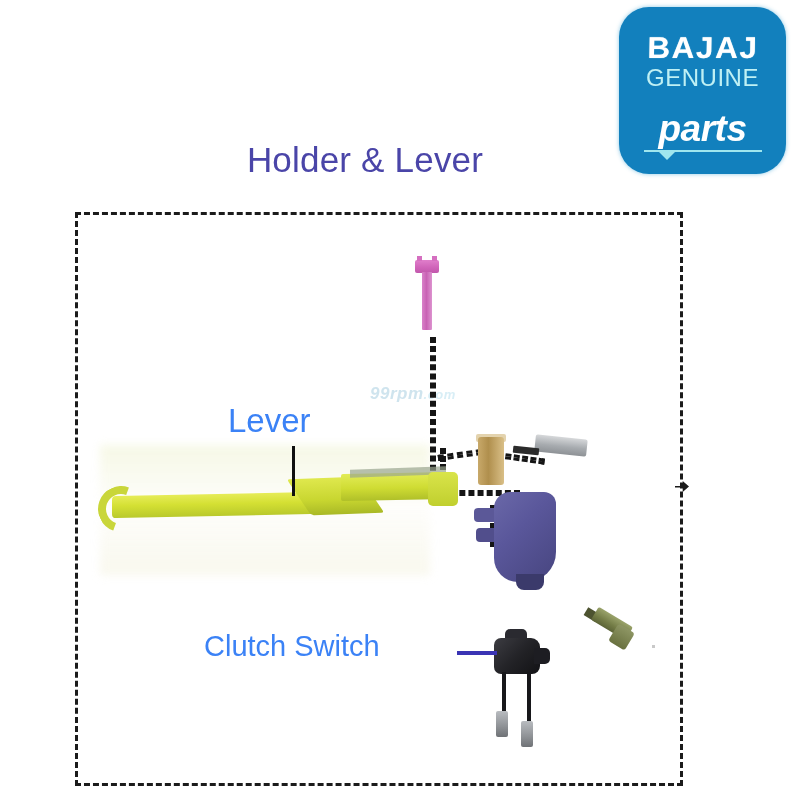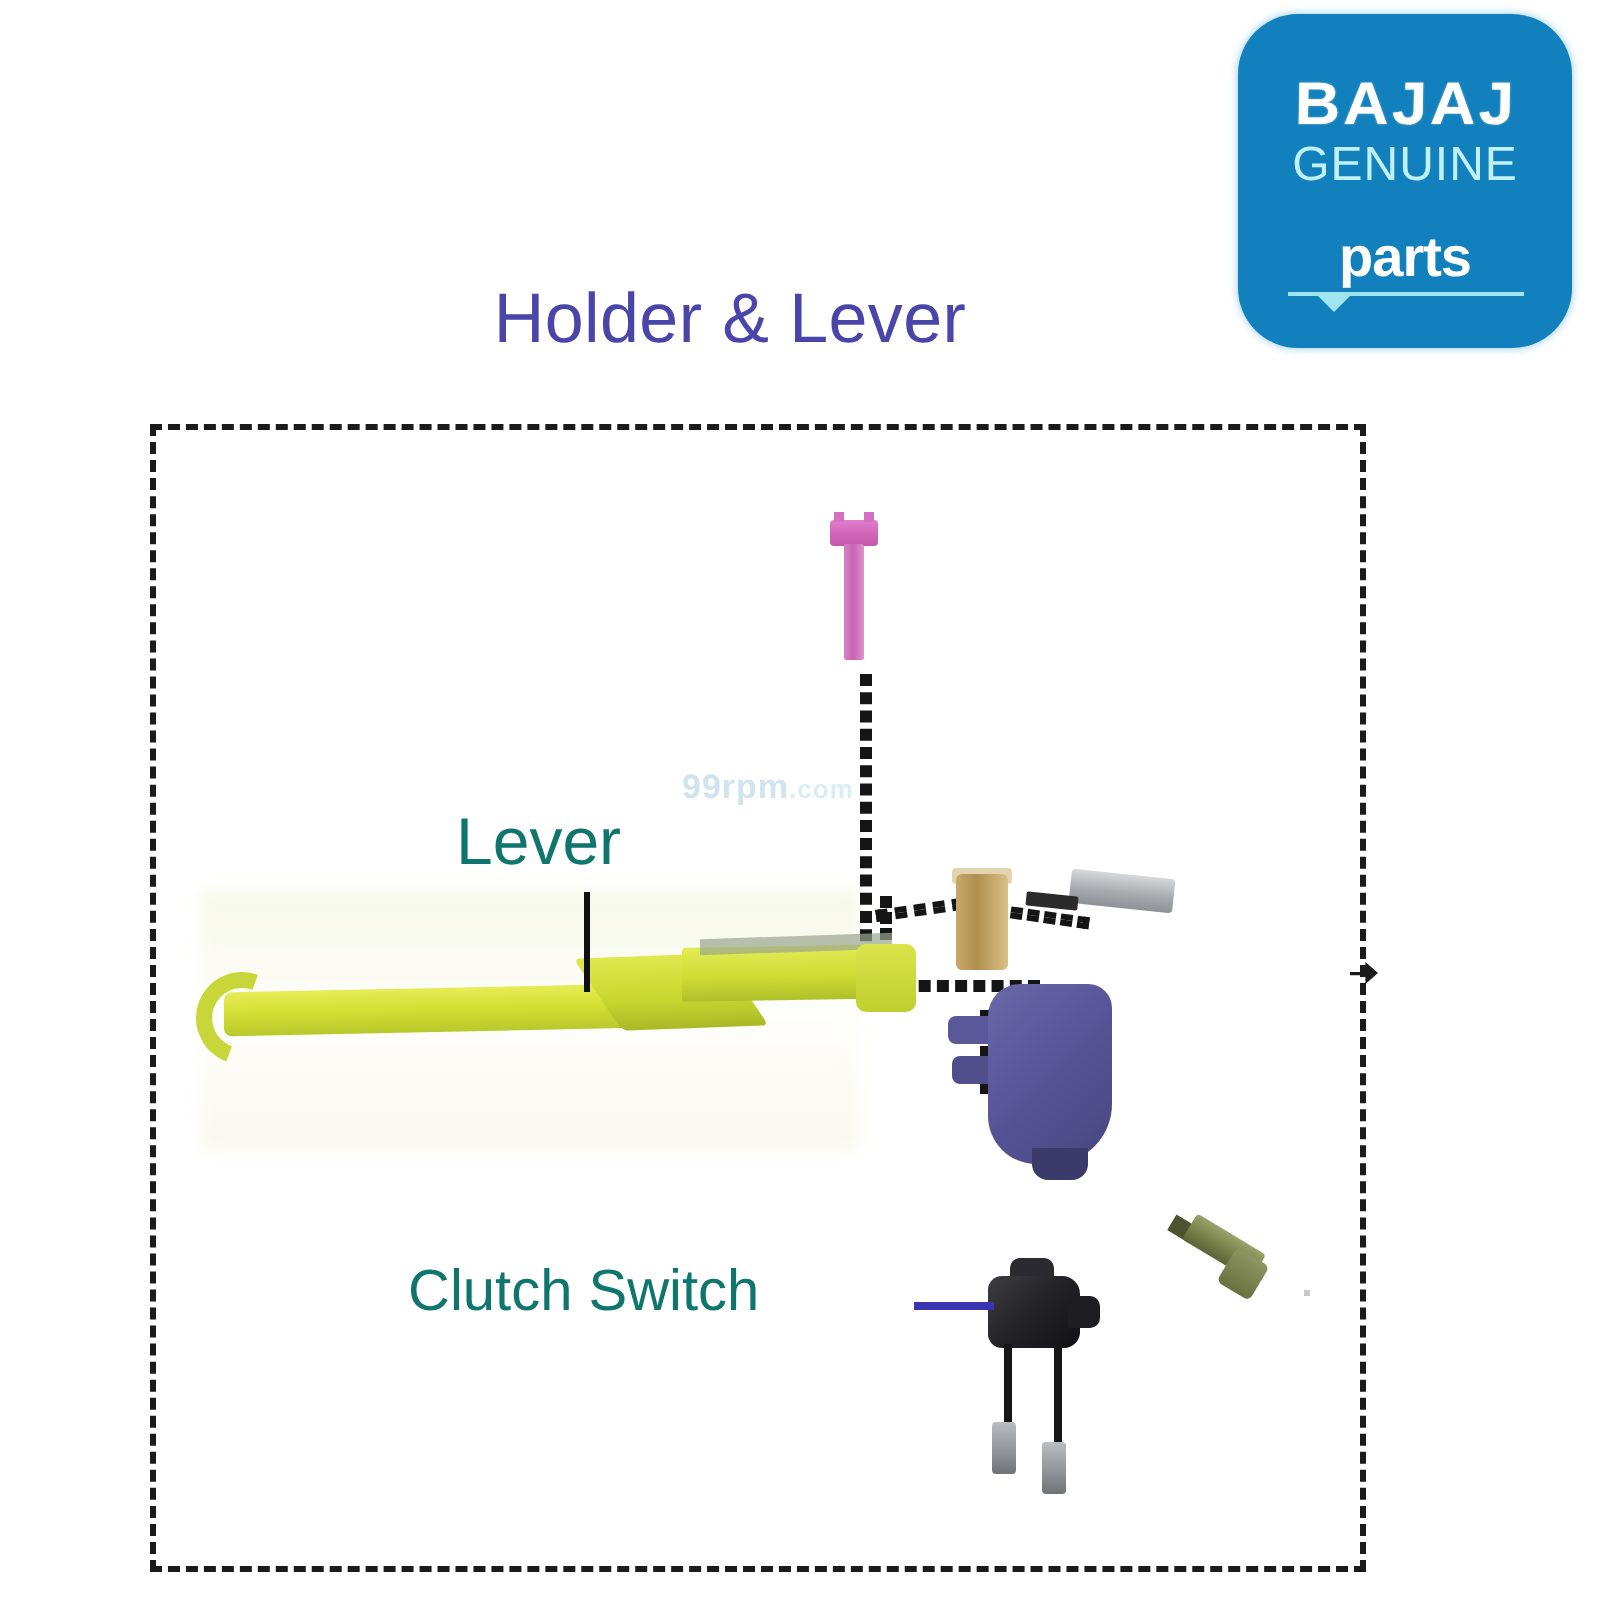--- a/index.html
+++ b/index.html
@@ -56,21 +56,22 @@
     font-family: "Liberation Sans", sans-serif;
     font-size: 24px;
     letter-spacing: 0.5px;
     line-height: 1;
     margin-bottom: 20px;
   }
   .logo-parts {
     color: #ffffff;
     font-family: "Liberation Sans", sans-serif;
     font-weight: bold;
-    font-size: 28px;
+    font-style: italic;
+    font-size: 37px;
     line-height: 1;
     letter-spacing: -0.5px;
   }
   .logo-underline {
     width: 118px;
     height: 2px;
     background: #9fe6ee;
     margin-top: 3px;
     position: relative;
   }
@@ -116,38 +117,39 @@
     top: 481px;
     width: 14px;
     height: 11px;
     background: #1b1b1b;
     clip-path: polygon(0% 45%, 55% 45%, 55% 0%, 100% 50%, 55% 100%, 55% 60%, 0% 60%);
   }
 
   
   .watermark {
     position: absolute;
-    left: 341px;
+    left: 370px;
     top: 384px;
     font-family: "Liberation Sans", sans-serif;
     font-size: 17px;
     font-weight: bold;
     color: #cfe4ee;
     letter-spacing: 0.5px;
     white-space: nowrap;
+    font-style: italic;
   }
   .watermark .wm-dom {
     font-size: 13px;
     color: #d8eef6;
   }
 
   
   .callout {
     position: absolute;
-    color: #0f766e;
+    color: #3b82f6;
     font-family: "Liberation Sans", sans-serif;
     white-space: nowrap;
   }
   .callout-lever {
     left: 228px;
     top: 402px;
     font-size: 33px;
   }
   .callout-clutch {
     left: 204px;

